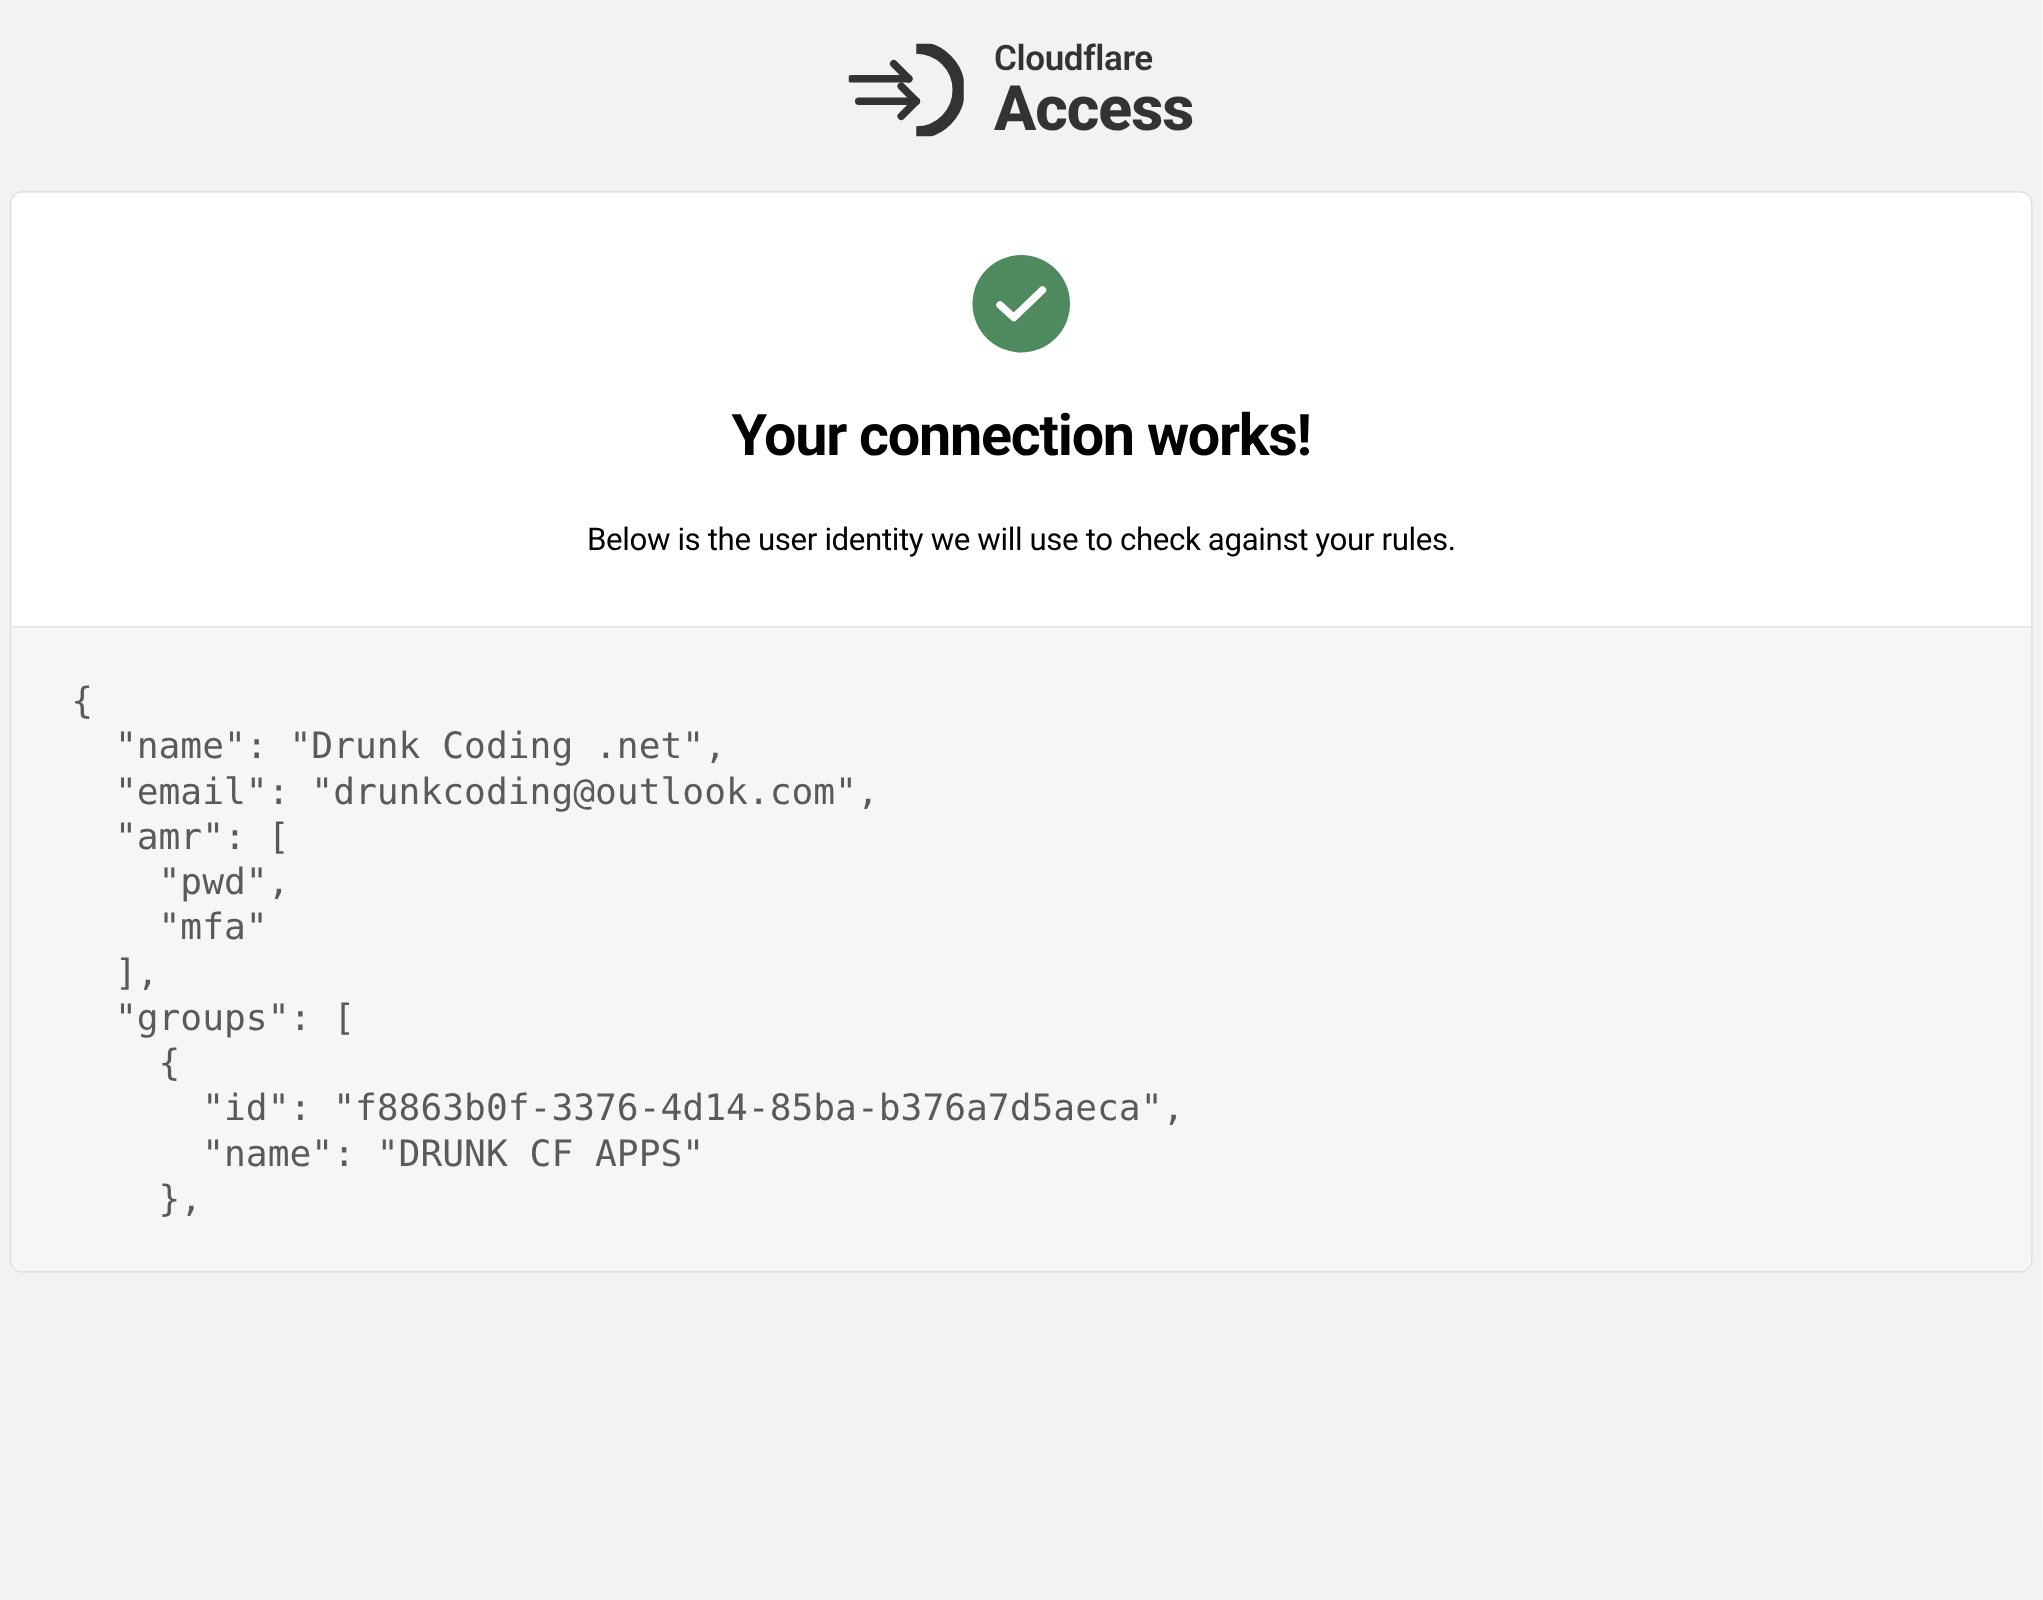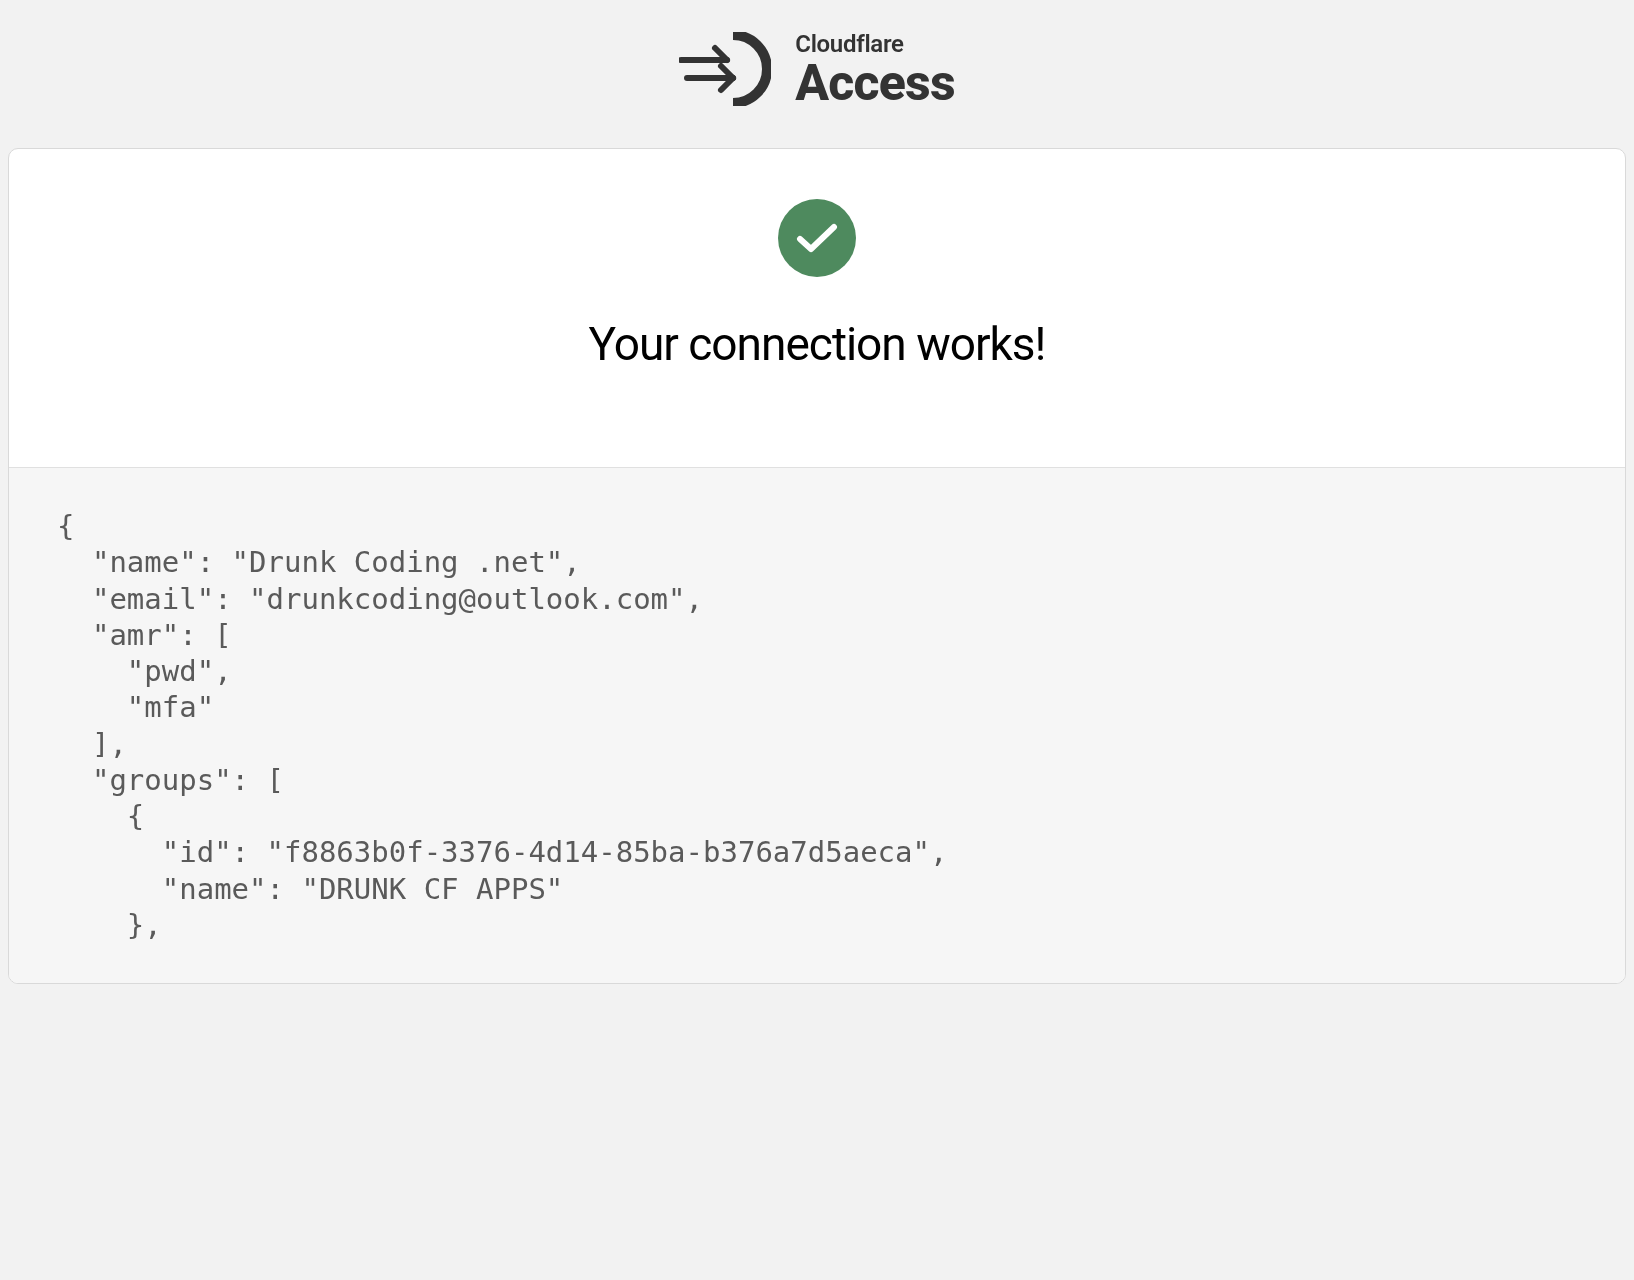--- a/index.html
+++ b/index.html
@@ -24,21 +24,21 @@
     .logo-icon {
       width: 92px;
       height: 74px;
     }
     .logo-text {
       display: flex;
       flex-direction: column;
       justify-content: center;
     }
     .logo-text-top {
-      font-size: 24px;
+      font-size: 28px;
       font-weight: 600;
       color: #333;
       letter-spacing: -0.3px;
     }
     .logo-text-bottom {
       font-size: 50px;
       font-weight: 800;
       color: #333;
       letter-spacing: -0.8px;
       line-height: 1.0;
@@ -63,21 +63,21 @@
       display: flex;
       align-items: center;
       justify-content: center;
     }
     .check-circle svg {
       width: 42px;
       height: 32px;
     }
     .title {
       font-size: 46px;
-      font-weight: 400;
+      font-weight: 700;
       color: #000;
       letter-spacing: -1px;
       margin-bottom: 42px;
     }
     .subtitle {
       font-size: 25px;
       font-weight: 400;
       color: #000;
       letter-spacing: -0.3px;
     }
@@ -116,20 +116,21 @@
 </div>
 
 <div class="card">
   <div class="card-top">
     <div class="check-circle">
       <svg viewBox="0 0 42 32" xmlns="http://www.w3.org/2000/svg">
         <path d="M 4 17 L 15 27 L 38 5" fill="none" stroke="#fff" stroke-width="6" stroke-linecap="round" stroke-linejoin="round"></path>
       </svg>
     </div>
     <h1 class="title">Your connection works!</h1>
+    <p class="subtitle">Below is the user identity we will use to check against your rules.</p>
   </div>
   <div class="code-block">{
   "name": "Drunk Coding .net",
   "email": "drunkcoding@outlook.com",
   "amr": [
     "pwd",
     "mfa"
   ],
   "groups": [
     {

